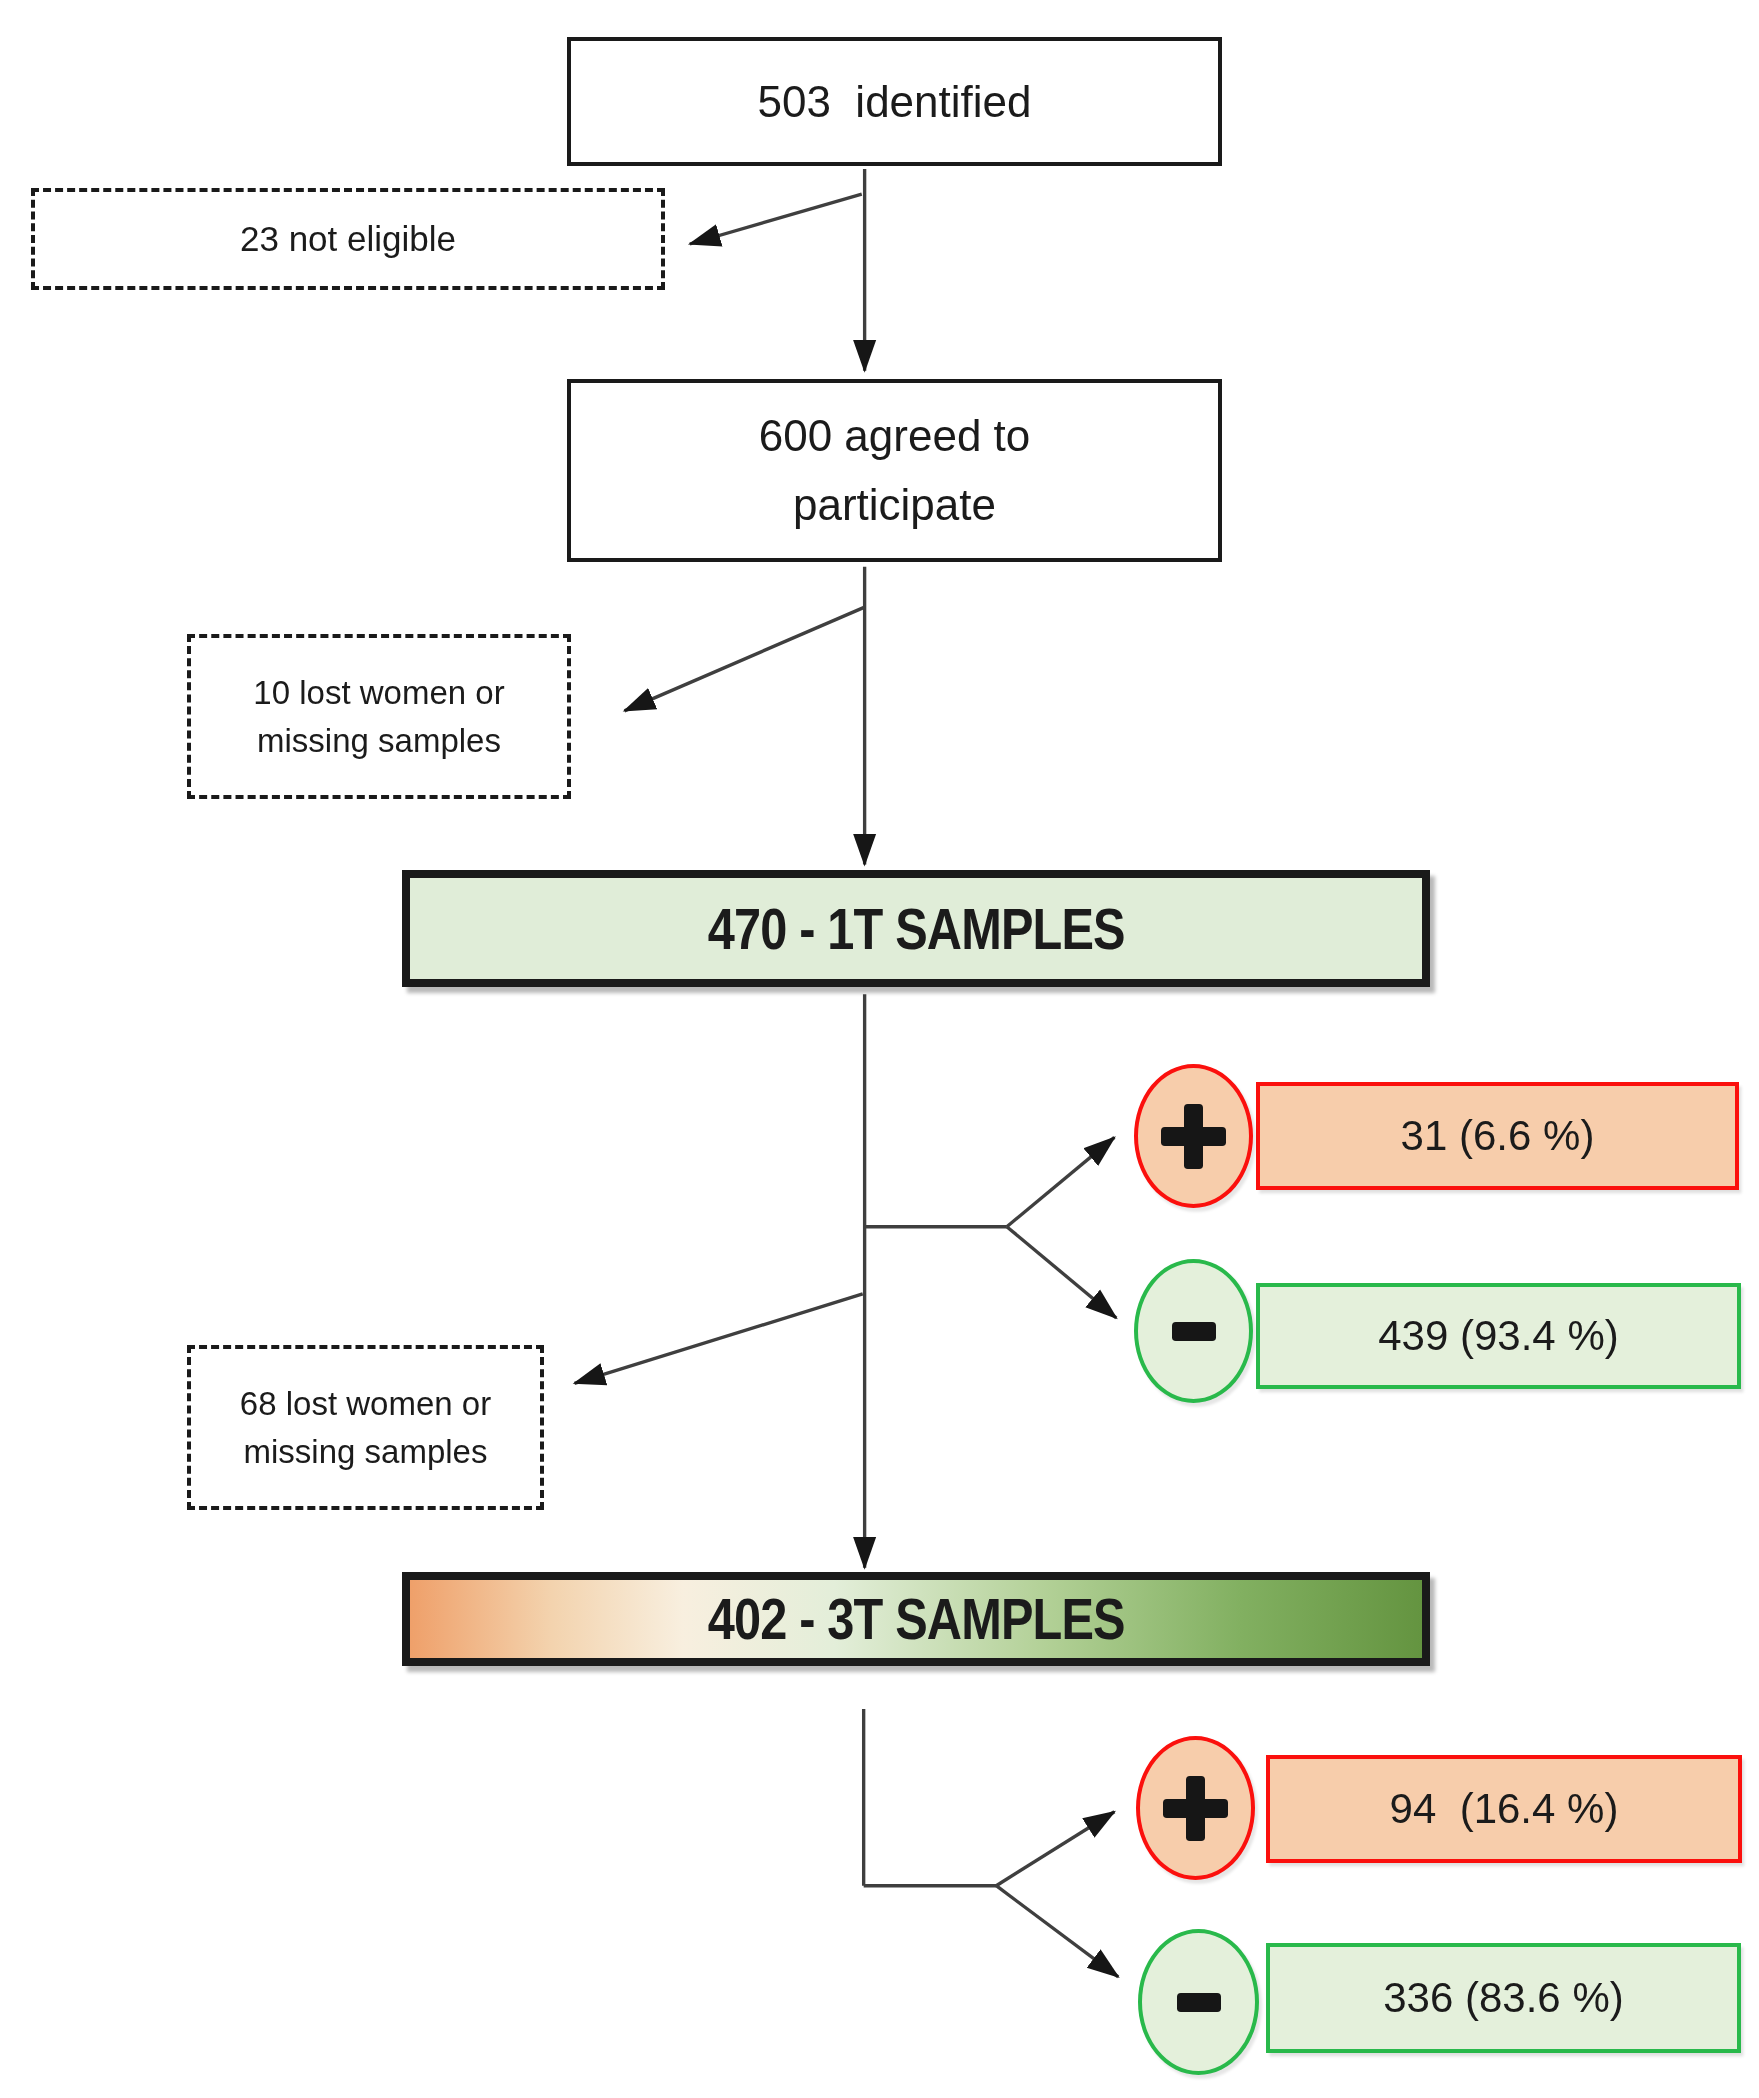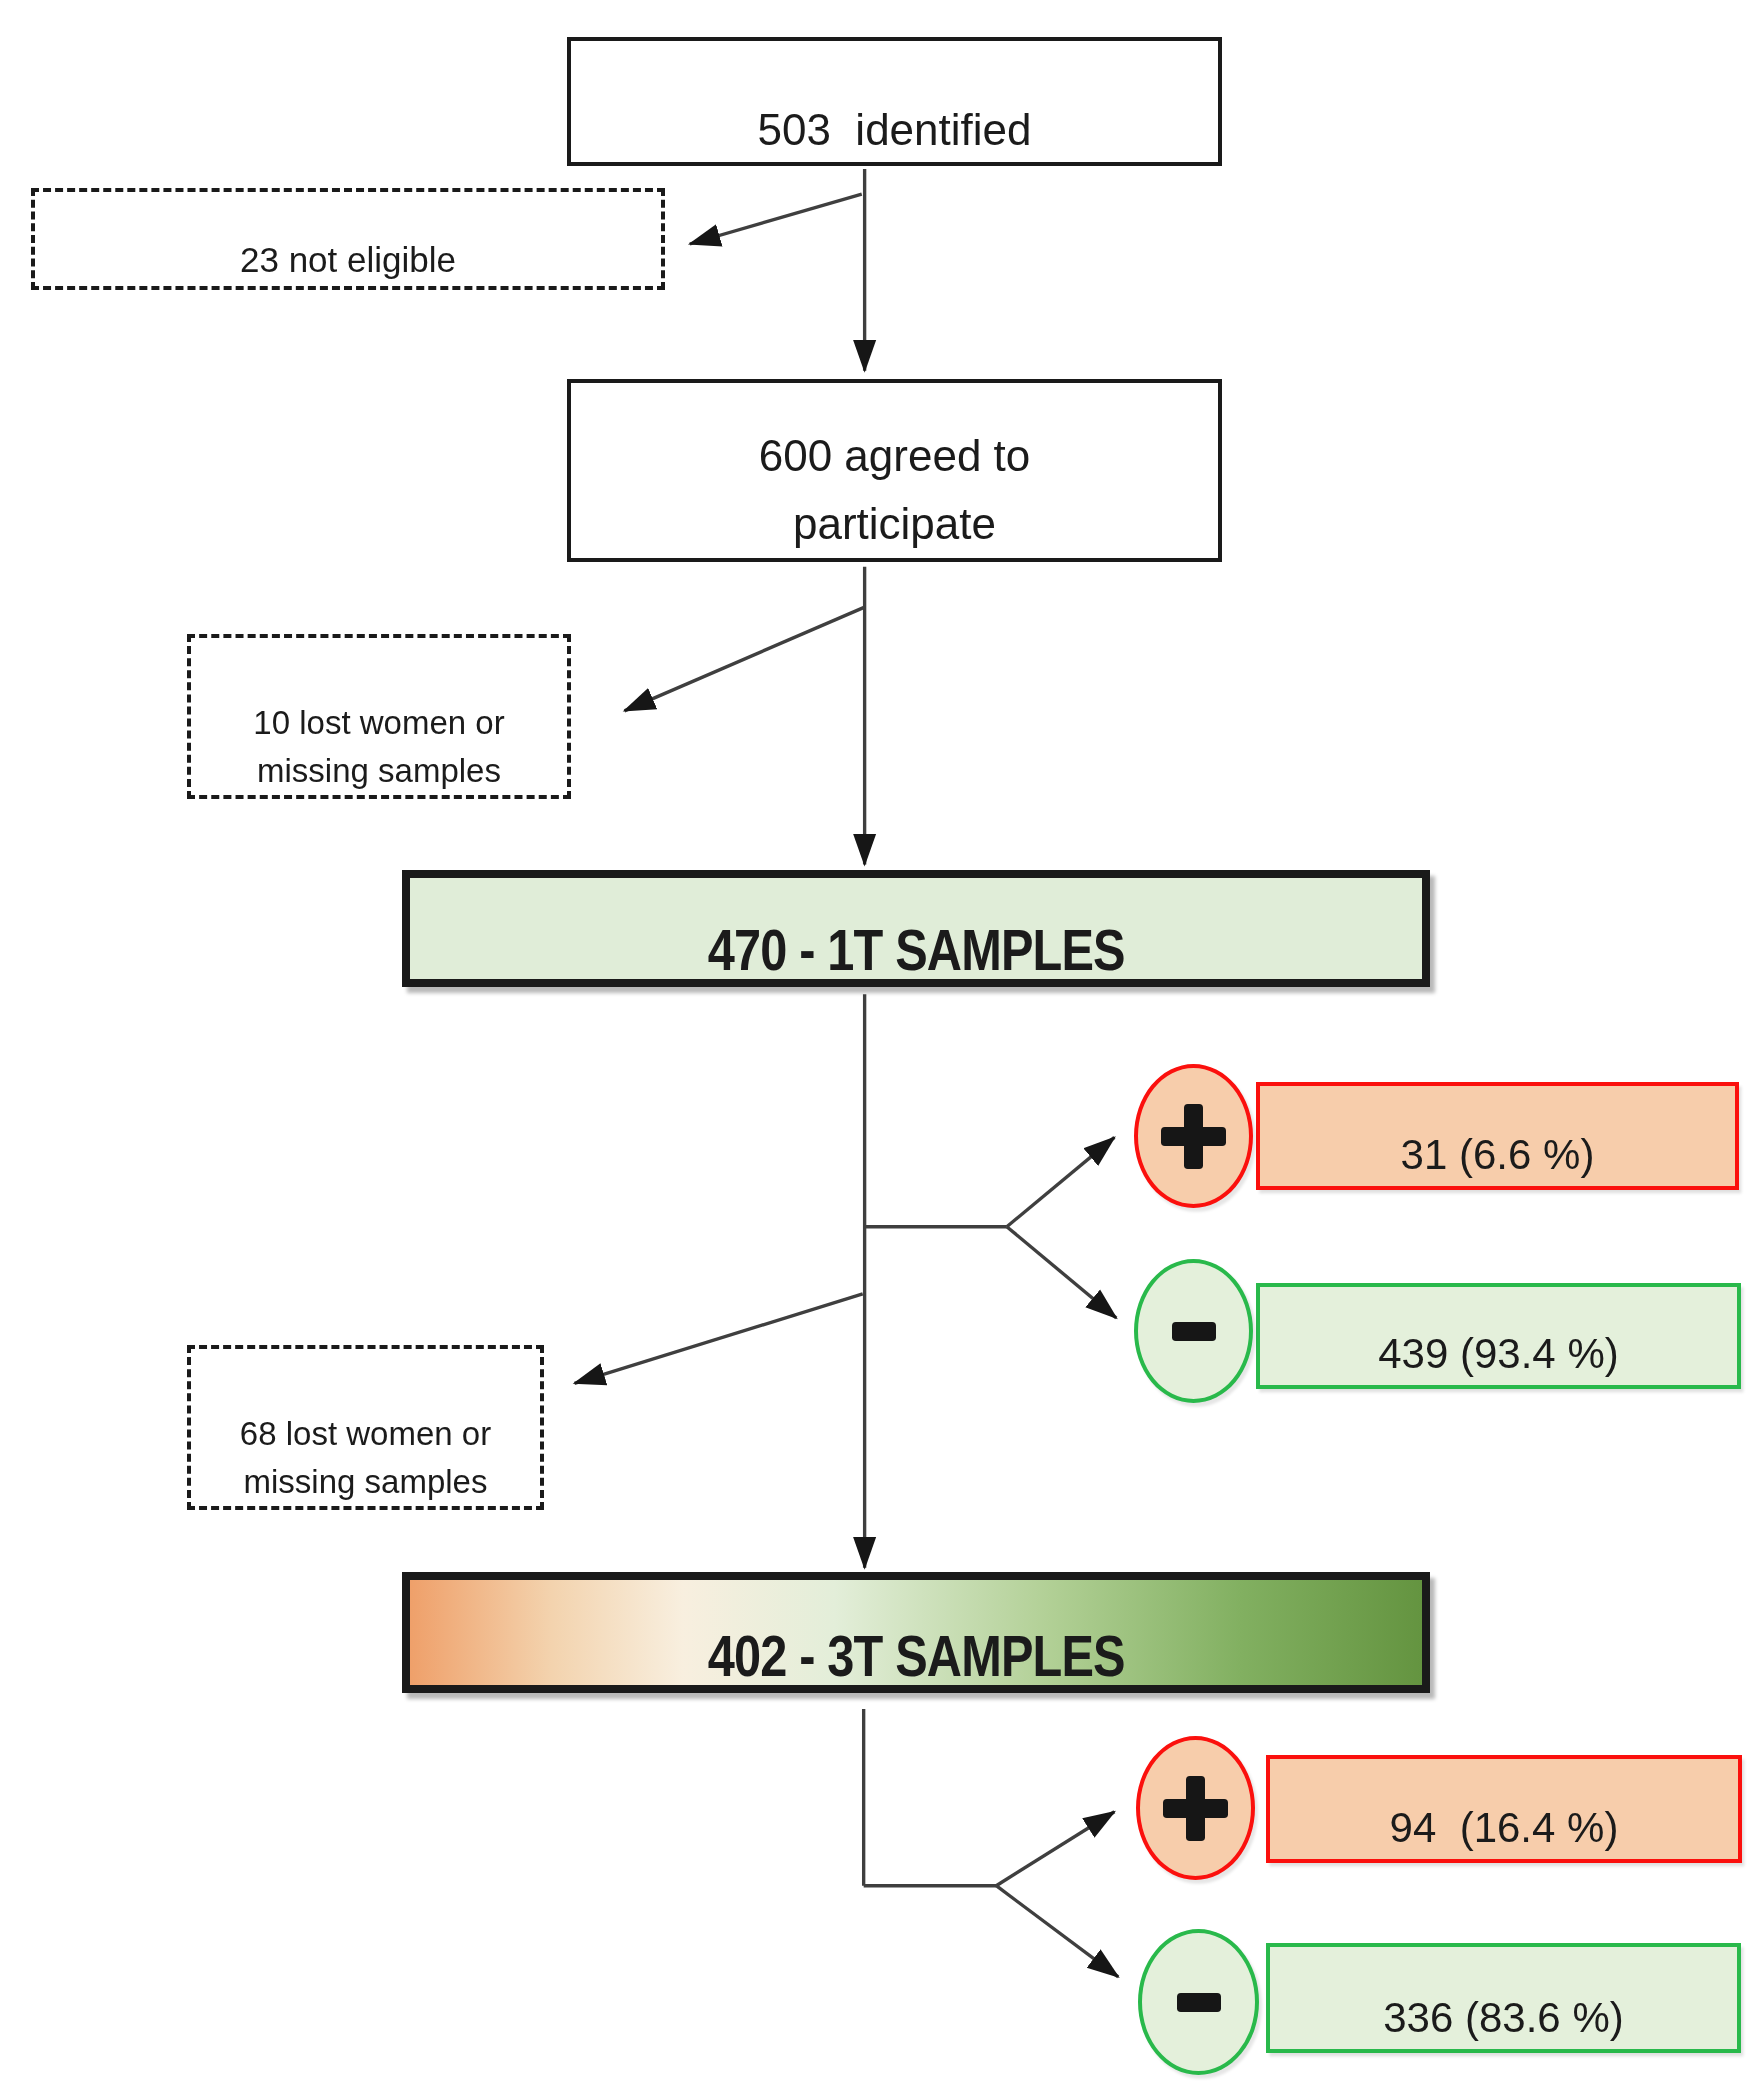--- a/index.html
+++ b/index.html
@@ -8,21 +8,21 @@
     width:1760px;height:2098px;
     background:#ffffff;
     font-family:"Liberation Sans", sans-serif;
     color:#1b1b1b;
     overflow:hidden;
   }
   .connectors{position:absolute;left:0;top:0;z-index:1;}
 
   .node{
     position:absolute;
-    display:flex;align-items:flex-end;justify-content:center;
+    display:flex;align-items:center;justify-content:center;
     text-align:center;
     background:#ffffff;
     box-sizing:border-box;
     z-index:2;
   }
   .lbl{white-space:pre-wrap;line-height:1.45;}
 
   
   .solid{border:4.8px solid var(--box-border);}
   
@@ -44,21 +44,21 @@
 
   .n-identified{left:567px;top:37px;width:655px;height:129px;font-size:44px;}
   .n-noteligible{left:31px;top:188px;width:634px;height:102px;font-size:35px;}
   .n-agreed{left:567px;top:379px;width:655px;height:183px;font-size:44px;}
   .n-agreed .lbl{line-height:1.55;}
   .n-lost1t{left:187px;top:634px;width:384px;height:165px;font-size:33px;}
   .n-lost3t{left:187px;top:1345px;width:357px;height:165px;font-size:33px;}
 
   .n-samples1t{left:402px;top:870px;width:1028px;height:117px;background:var(--samples-1t-fill);}
   .n-samples3t{
-    left:402px;top:1572px;width:1028px;height:121px;
+    left:402px;top:1572px;width:1028px;height:94px;
     background:linear-gradient(90deg,
       var(--gradient-left-orange) 0%,
       #f3d3ae 14%, #f8efdf 27%, #e3eed9 42%,
       #b2d096 63%, #82b061 82%,
       var(--gradient-right-green) 100%);
   }
 
   
   .result{font-weight:400;font-size:42px;box-shadow:2.9px 3.8px 2.9px rgba(0,0,0,0.12);}
   .result.pos{background:var(--positive-fill);border:4.8px solid var(--positive-border);}

